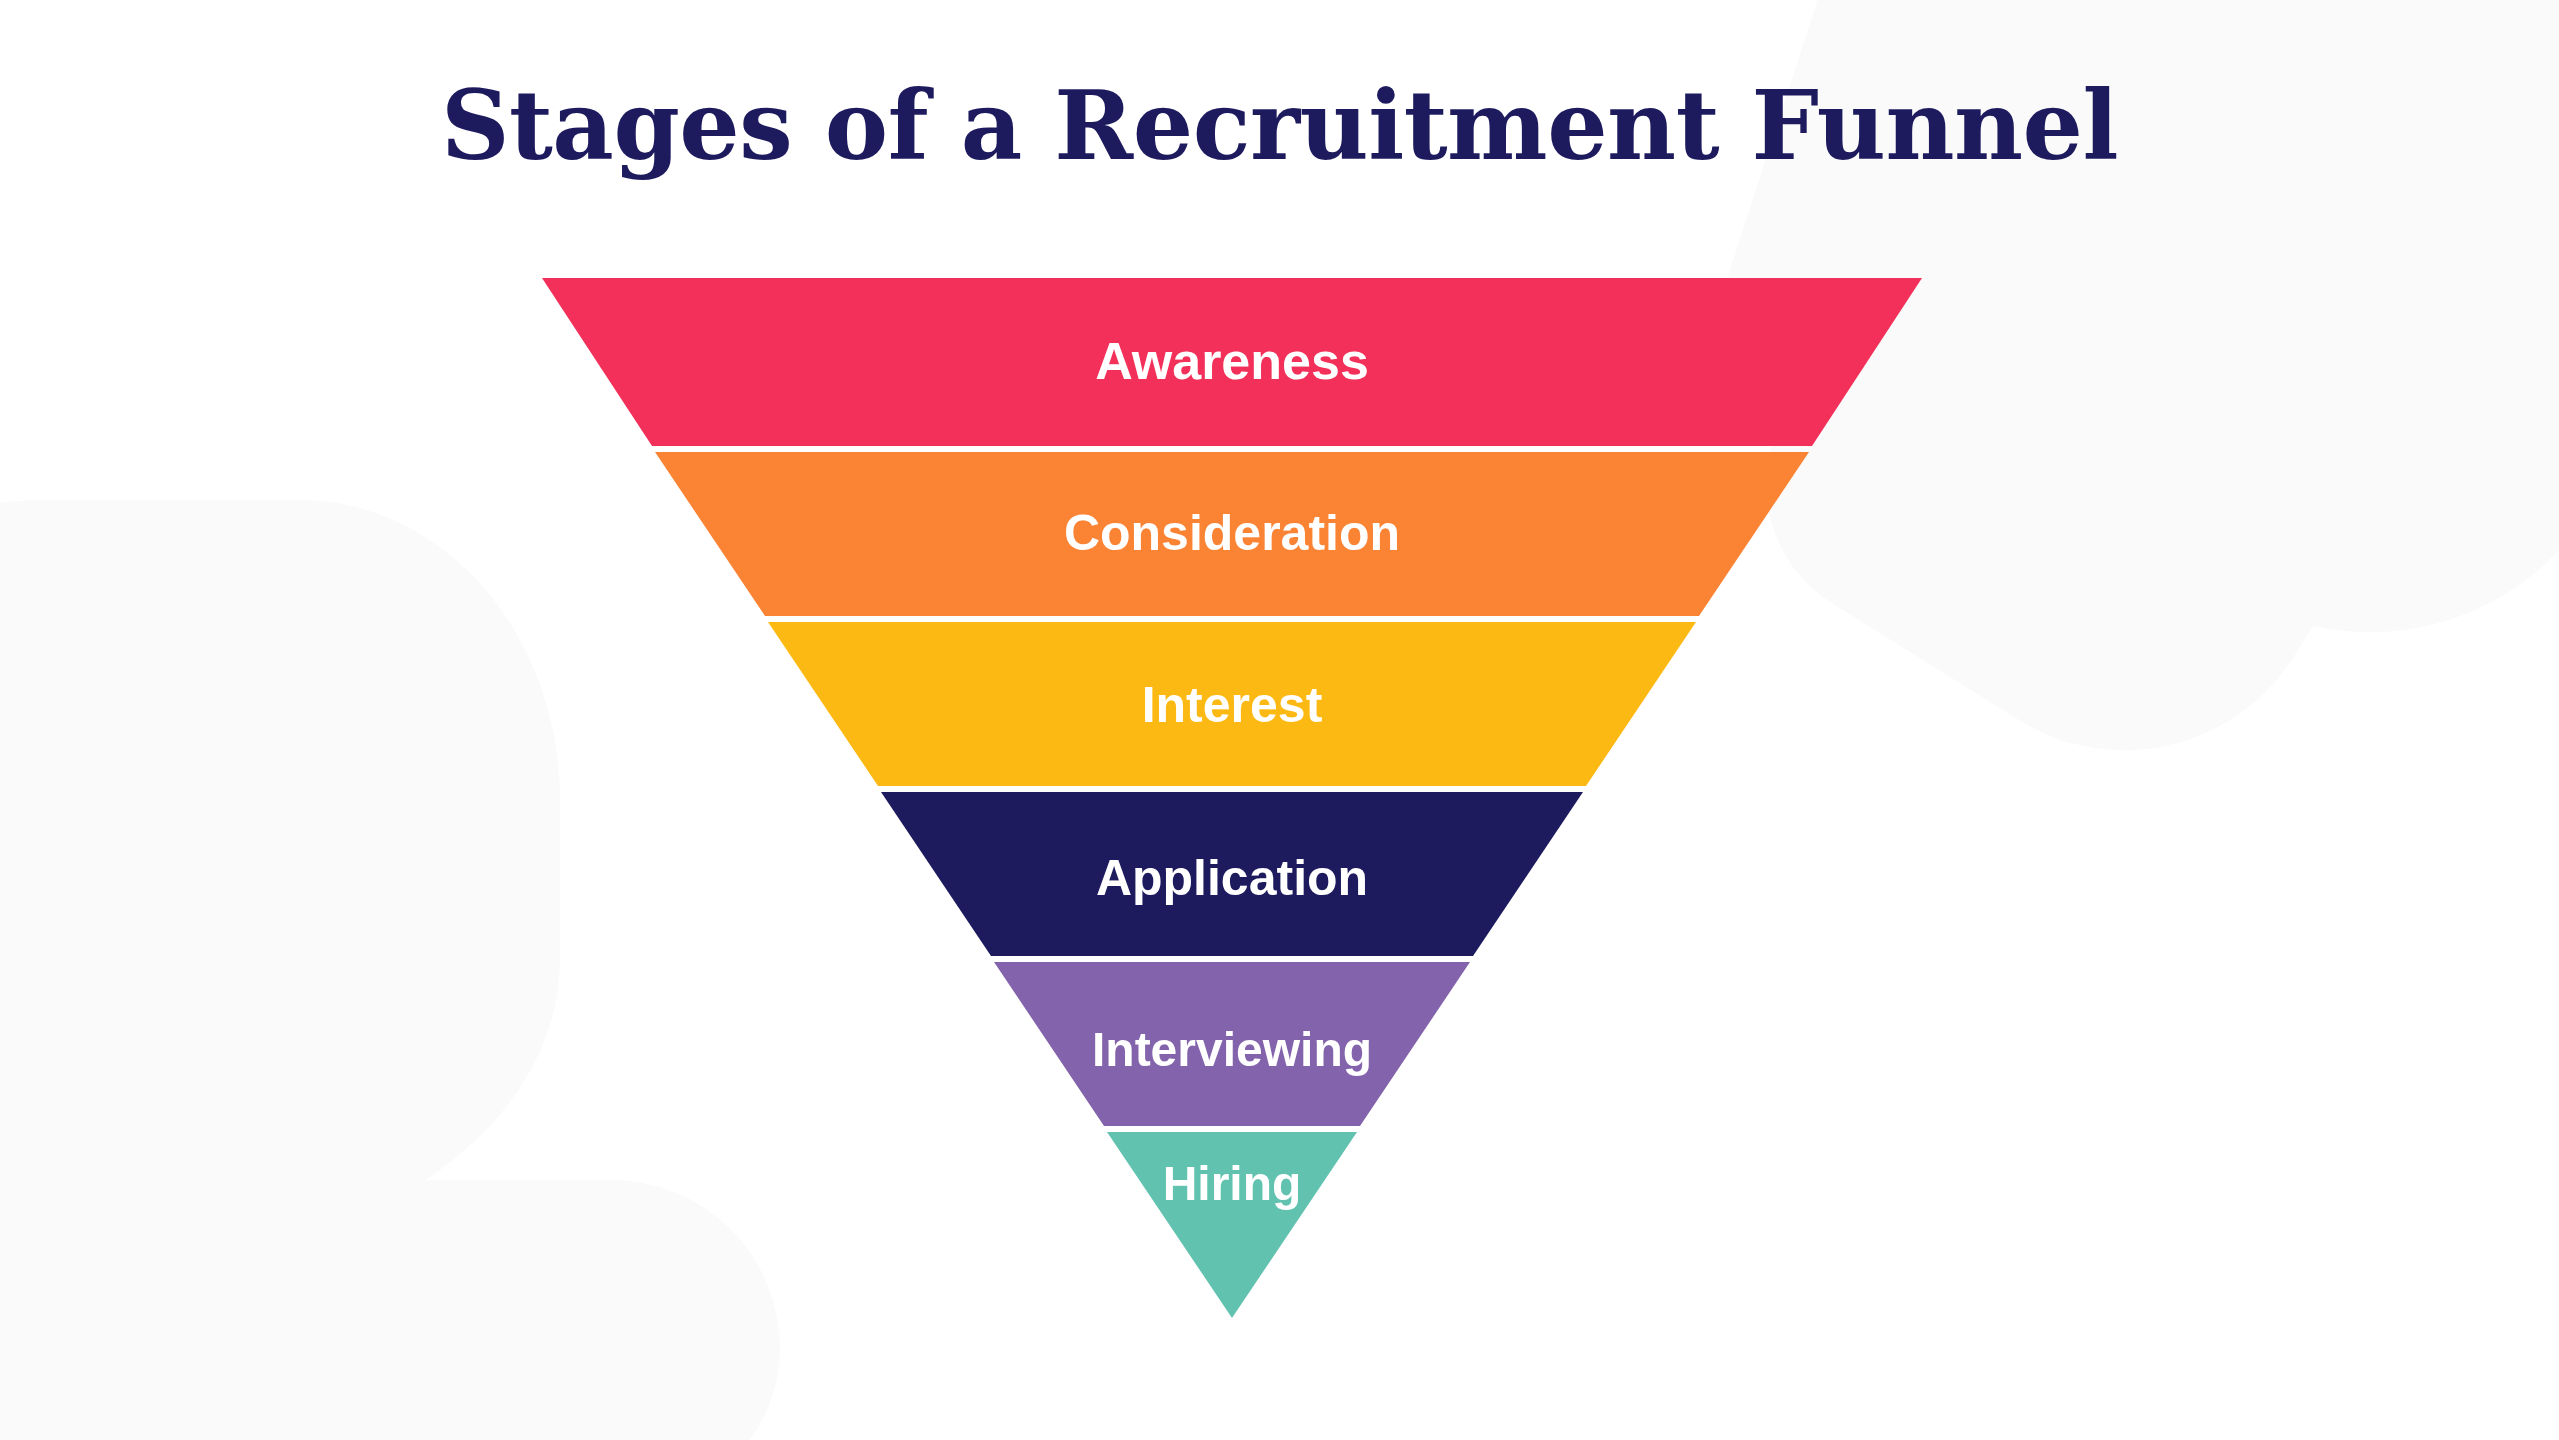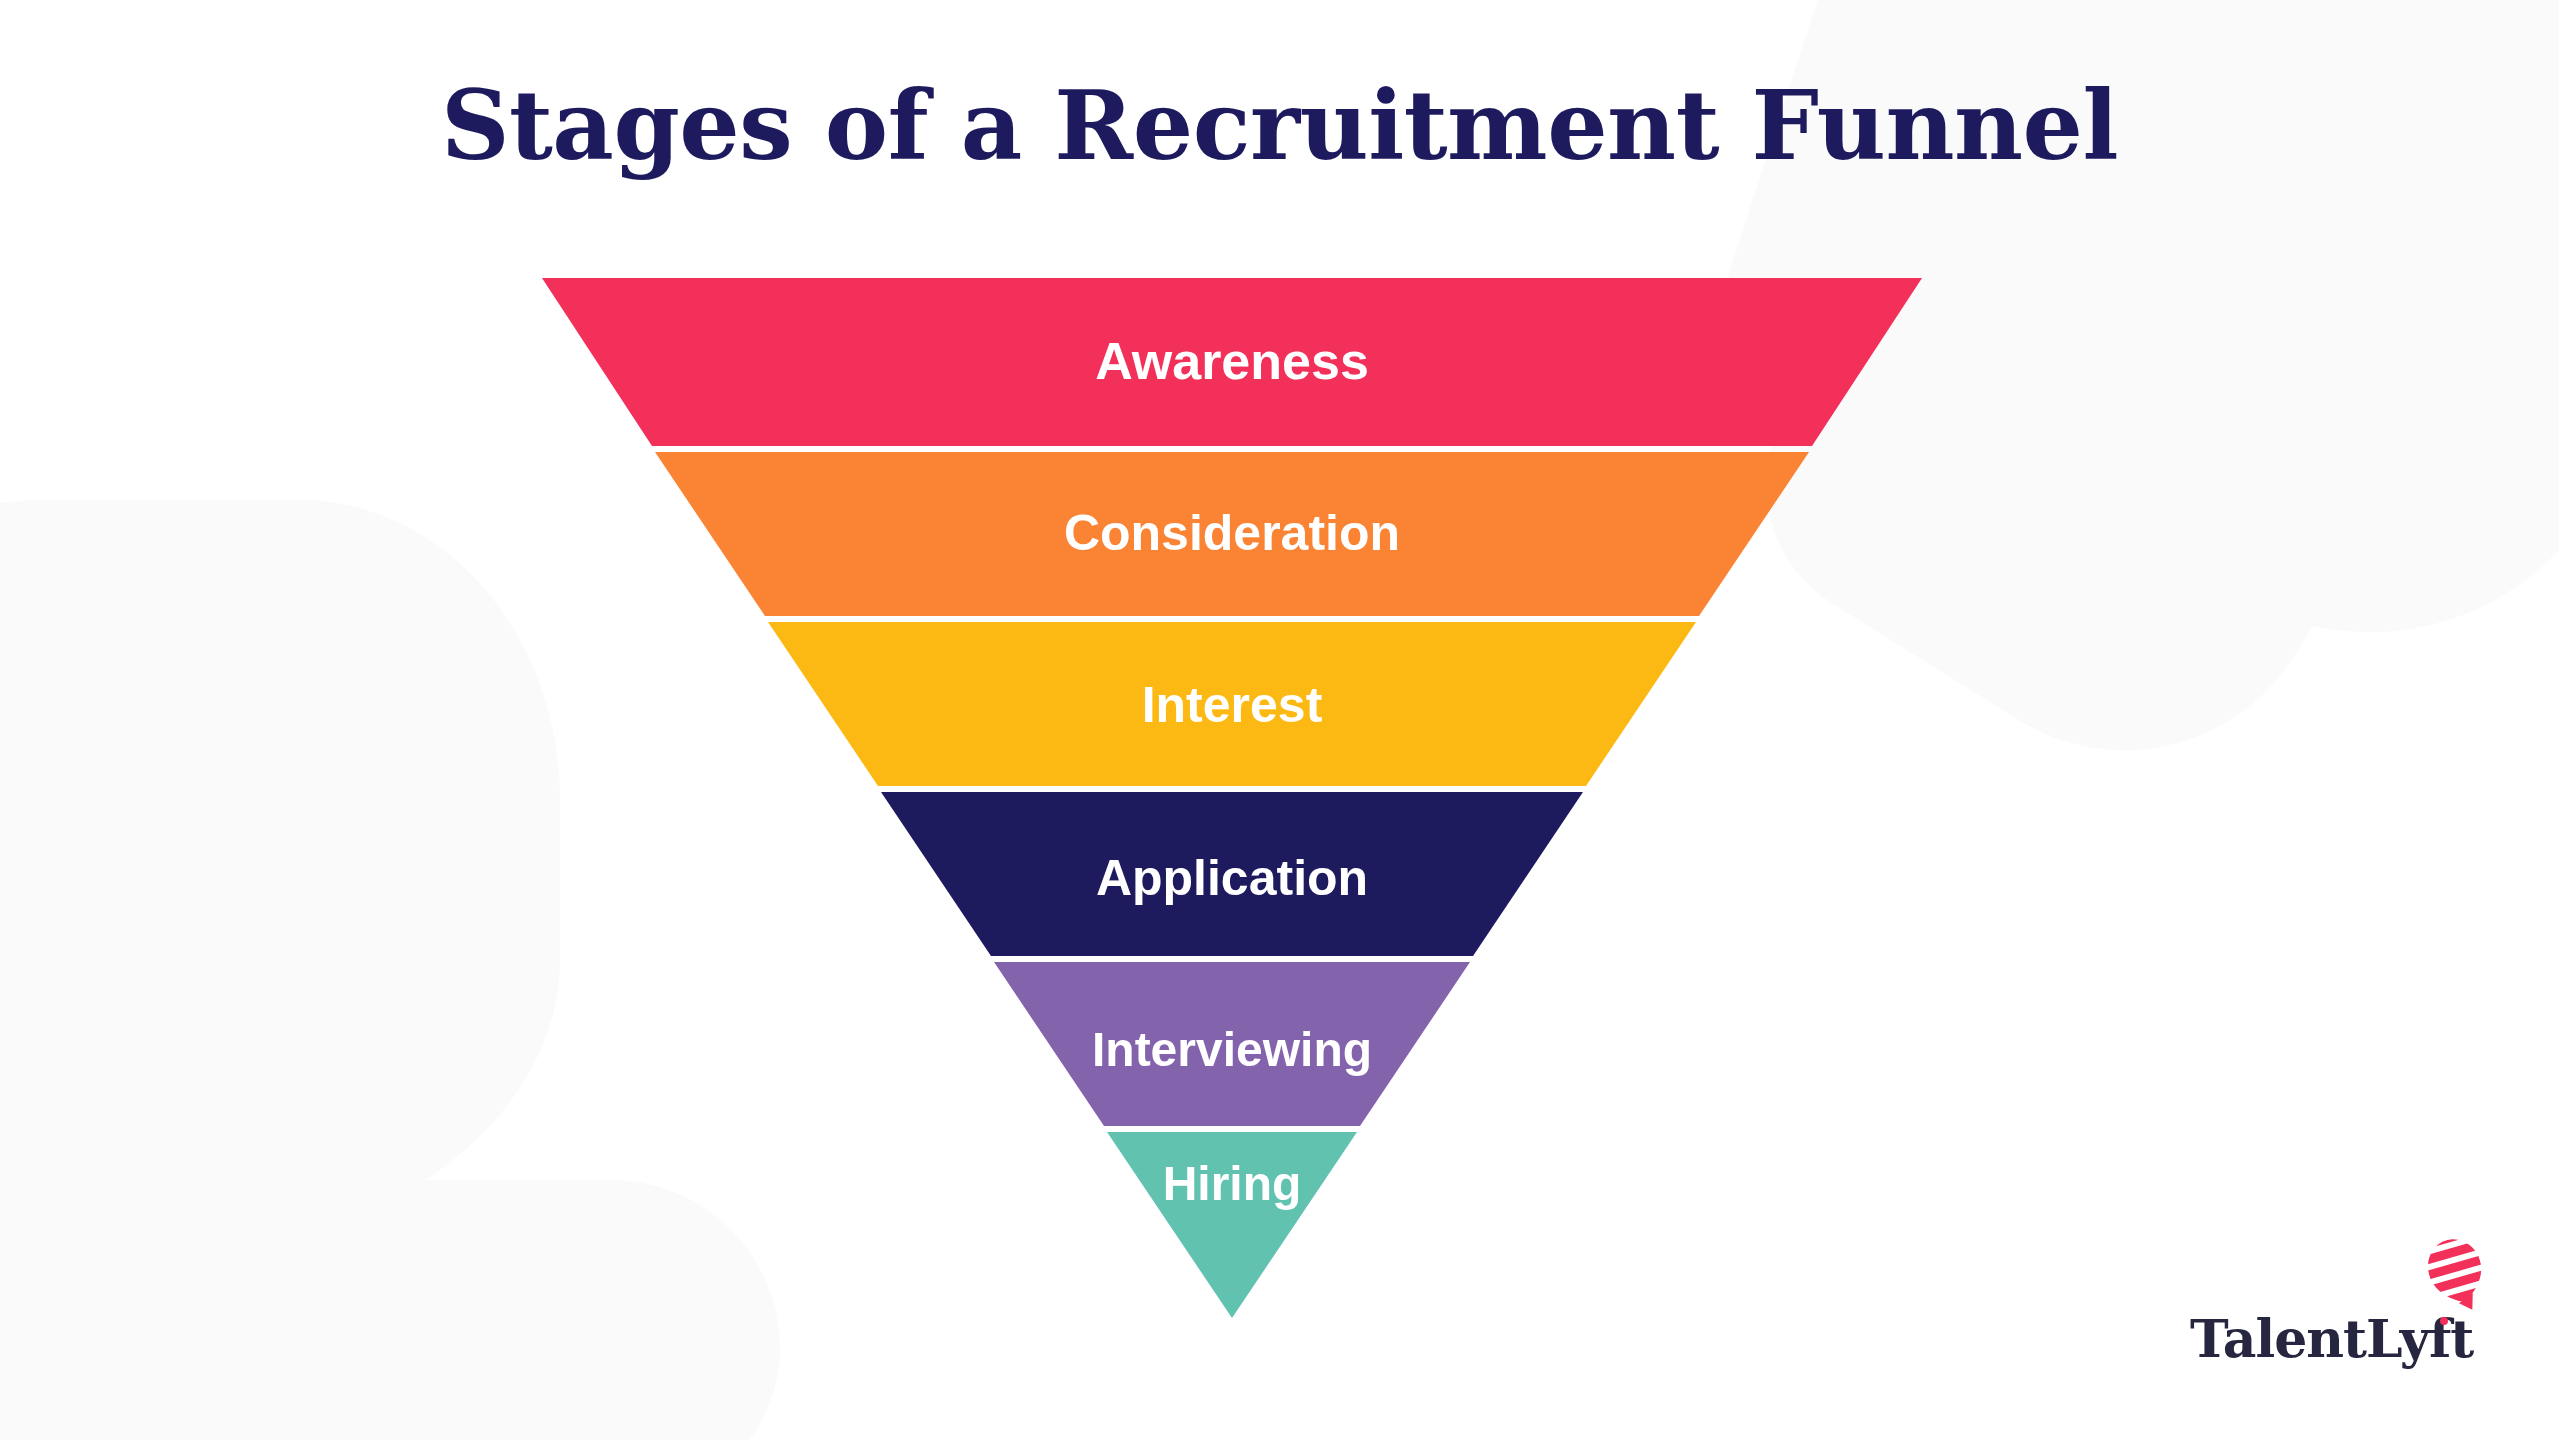--- a/index.html
+++ b/index.html
@@ -166,33 +166,14 @@
       </g>
 
       <g>
         <polygon points="1107,1132 1357,1132 1232,1318" fill="#62c2b0"></polygon>
         <text class="seg-label" x="1232" y="1187" font-size="48">Hiring</text>
       </g>
 
     </svg>
   </div>
 
-  <div class="logo">
-    <div class="logo-wordmark">TalentLyft</div>
-    <svg class="logo-balloon" viewBox="0 0 70 92">
-      <defs>
-        <clipPath id="balloonClip">
-          <path d="M33 2 C48 2 60 15 60 31 C60 46 48 60 33 66 C19 60 7 46 7 31 C7 15 19 2 33 2 Z"></path>
-        </clipPath>
-      </defs>
-      <g clip-path="url(#balloonClip)" transform="rotate(-16 33 34)">
-        <rect x="-12" y="-4" width="96" height="9" fill="#f23059"></rect>
-        <rect x="-12" y="11" width="96" height="9" fill="#f23059"></rect>
-        <rect x="-12" y="26" width="96" height="9" fill="#f23059"></rect>
-        <rect x="-12" y="41" width="96" height="9" fill="#f23059"></rect>
-        <rect x="-12" y="56" width="96" height="10" fill="#f23059"></rect>
-      </g>
-      <path d="M28 66 L44 60 L39 76 Z" fill="#f23059" transform="rotate(-16 33 34)"></path>
-      <circle cx="22" cy="84" r="4" fill="#f23059"></circle>
-    </svg>
-  </div>
 
 </div>
 
 </body></html>

